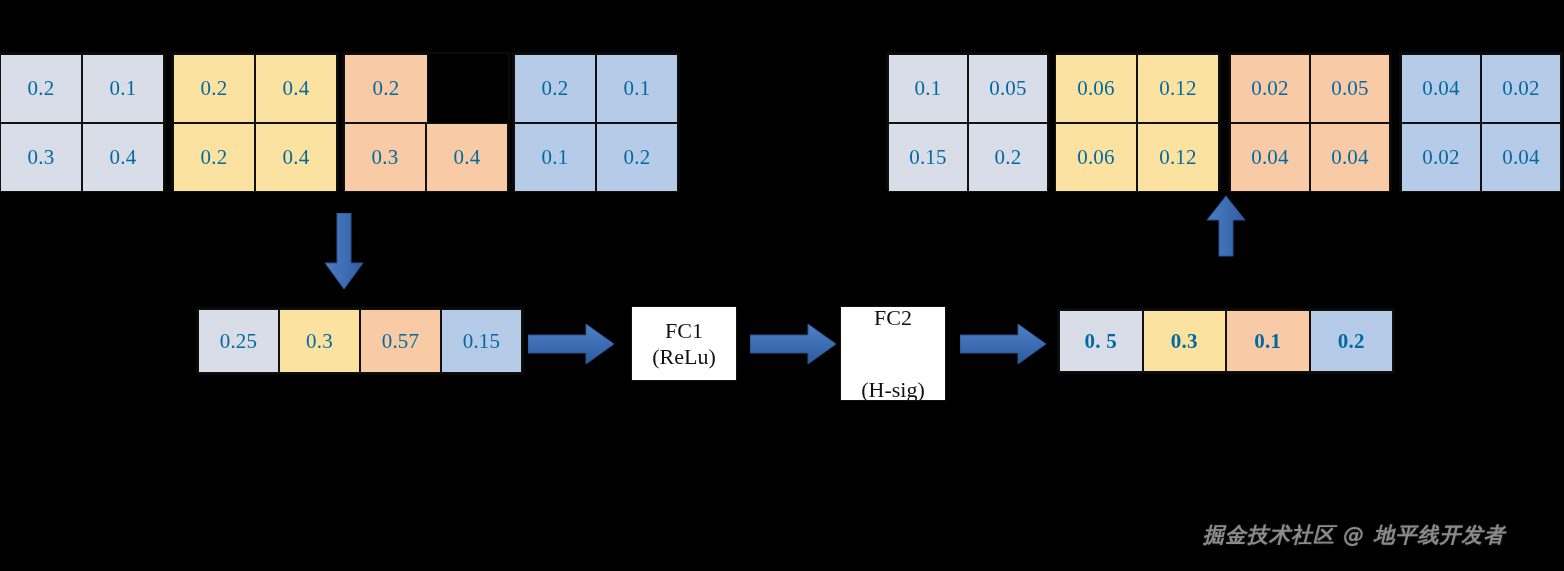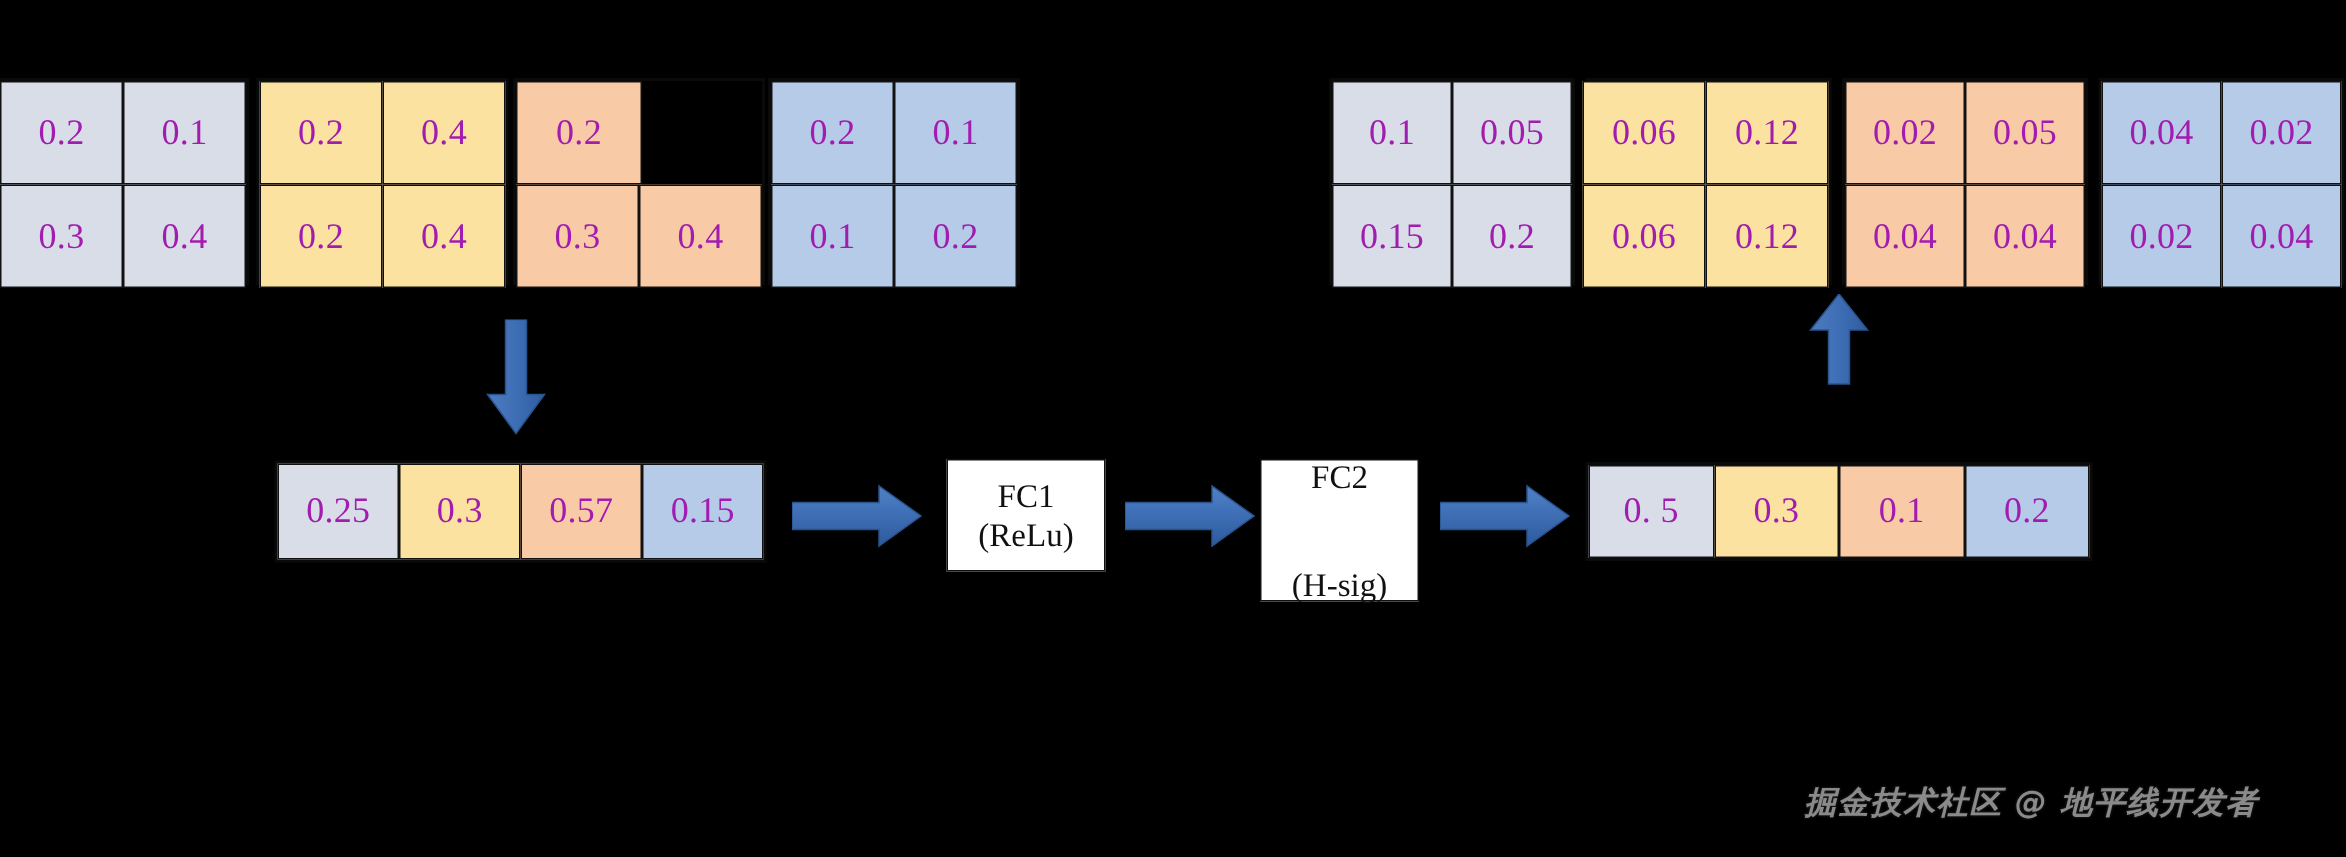--- a/index.html
+++ b/index.html
@@ -26,22 +26,22 @@
   }
   .mrow {
     display: flex;
   }
   .cell {
     box-sizing: border-box;
     border: 1.5px solid #111111;
     display: flex;
     align-items: center;
     justify-content: center;
-    color: #a21caf;
-    font-size: 24px;
+    color: #0369a1;
+    font-size: 21px;
     line-height: 1;
     letter-spacing: 0.2px;
   }
   .vector {
     position: absolute;
     display: flex;
     border: 2px solid #0a0a0a;
     box-sizing: border-box;
     box-shadow: 2px 2px 3px rgba(0,0,0,0.85);
   }
@@ -192,21 +192,21 @@
   <defs>
     <linearGradient id="gradUp" x1="0" y1="0" x2="1" y2="0">
       <stop offset="0%" stop-color="#4e7cc0"></stop>
       <stop offset="45%" stop-color="#3f6fb6"></stop>
       <stop offset="100%" stop-color="#2f5d9f"></stop>
     </linearGradient>
   </defs>
   <polygon points="22,0 41,24 29,24 29,60 15,60 15,24 3,24" fill="url(#gradUp)" stroke="#2a548f" stroke-width="1"></polygon>
 </svg>
 
-<div class="vector" style="left:183px; top:307px; width:328px; height:68px;">
+<div class="vector" style="left:196px; top:307px; width:328px; height:68px;">
   <div class="cell c-gray" style="width:82px;height:100%;">0.25</div>
   <div class="cell c-yellow" style="width:82px;height:100%;">0.3</div>
   <div class="cell c-orange" style="width:82px;height:100%;">0.57</div>
   <div class="cell c-blue" style="width:82px;height:100%;">0.15</div>
 </div>
 
 <svg class="arrow" style="left:528px; top:322px;" width="88" height="44" viewBox="0 0 88 44">
   <defs>
     <linearGradient id="gradR1" x1="0" y1="0" x2="0" y2="1">
       <stop offset="0%" stop-color="#5181c4"></stop>
@@ -242,20 +242,20 @@
   <defs>
     <linearGradient id="gradR3" x1="0" y1="0" x2="0" y2="1">
       <stop offset="0%" stop-color="#5181c4"></stop>
       <stop offset="45%" stop-color="#3f6fb6"></stop>
       <stop offset="100%" stop-color="#2d5a9c"></stop>
     </linearGradient>
   </defs>
   <polygon points="0,13 58,13 58,2 86,22 58,42 58,31 0,31" fill="url(#gradR3)" stroke="#2a548f" stroke-width="1"></polygon>
 </svg>
 
-<div class="vector" style="left:1057px; top:308px; width:338px; height:66px;">
+<div class="vector" style="left:1057px; top:308px; width:338px; height:66px;font-weight:bold;">
   <div class="cell c-gray" style="width:84px;height:100%;">0. 5</div>
   <div class="cell c-yellow" style="width:84px;height:100%;">0.3</div>
   <div class="cell c-orange" style="width:84px;height:100%;">0.1</div>
   <div class="cell c-blue" style="width:84px;height:100%;">0.2</div>
 </div>
 
 <div class="watermark" style="left:1203px; top:521px;font-style:italic;">掘金技术社区 @ 地平线开发者</div>
 
 </body></html>

